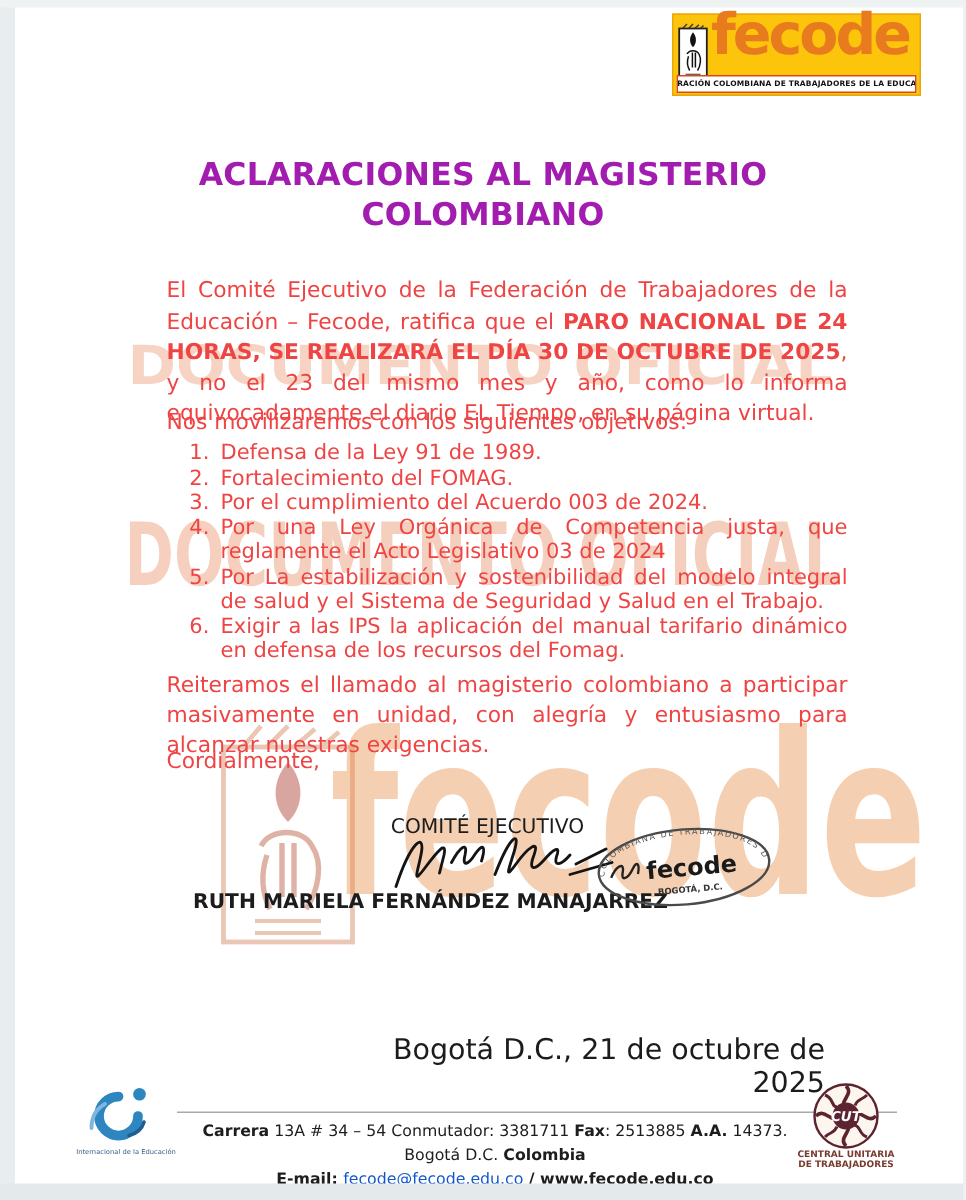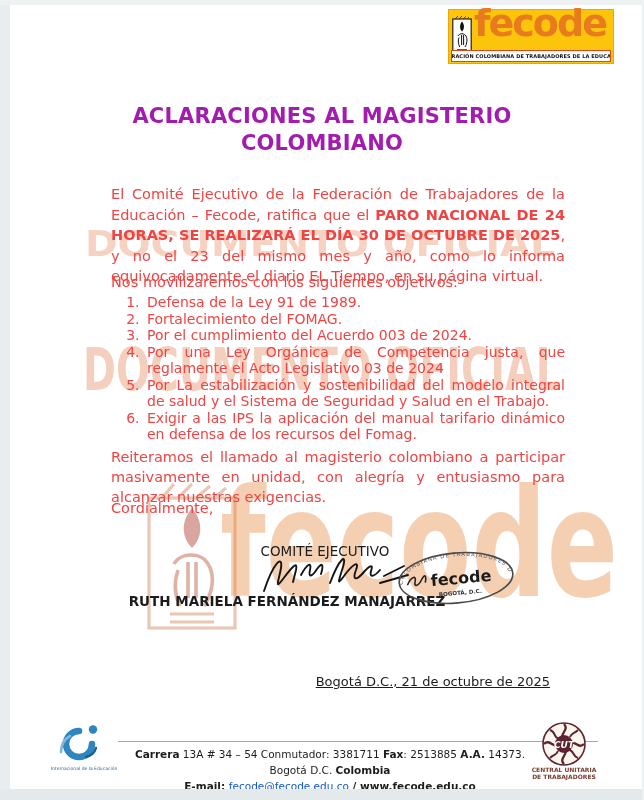--- a/index.html
+++ b/index.html
@@ -41,21 +41,21 @@
   .wm-brand{left:220px;top:468px;}
   .wm-hand{left:146px;top:482px;}
   
   .committee{left:200px;top:543px;width:250px;text-align:center;font-weight:normal;
     font-size:13.5px;z-index:2;}
   .sig-svg{left:248px;top:551px;z-index:3;}
   .stamp-svg{left:391px;top:547px;z-index:3;}
   .name-block{left:127px;top:593px;width:320px;text-align:center;font-weight:bold;
     font-size:13.5px;line-height:16px;z-index:2;}
   
-  .dateline{left:250px;top:674px;width:300px;text-align:right;font-size:13px;z-index:2;text-decoration:underline;}
+  .dateline{left:250px;top:689px;width:300px;text-align:right;font-size:19px;z-index:2;}
   
   .footer-rule{left:118px;top:741px;width:480px;height:1px;background:#a9a9a9;z-index:1;}
   .footer-text{left:128px;top:746px;width:404px;text-align:center;font-size:10.5px;
     line-height:16px;color:#1d1d1d;z-index:2;}
   .footer-text .b{font-weight:bold;}
   .email-link{color:#1155cc;text-decoration:underline;}
   .ei-logo{left:52px;top:722px;z-index:2;}
   .ei-label{left:38px;top:766px;width:92px;text-align:center;font-size:4.5px;
     color:#36648b;z-index:2;}
   .cut-logo{left:540px;top:720px;z-index:2;}

